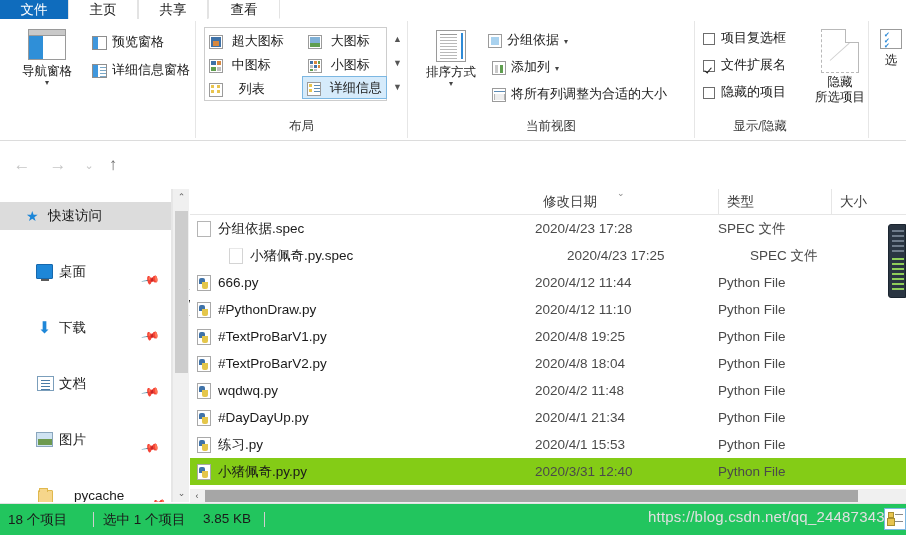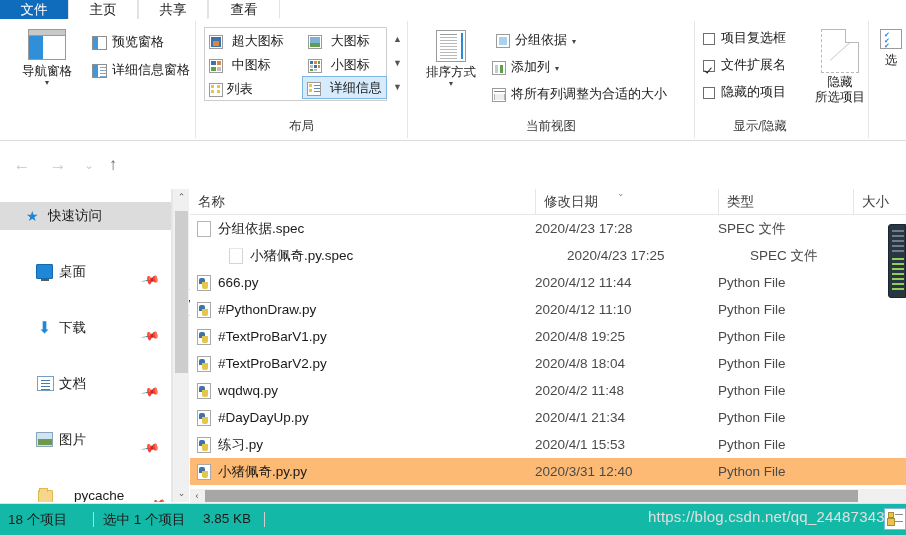--- a/index.html
+++ b/index.html
@@ -231,21 +231,21 @@
     font-size:13.5px; color:#3c3c3c; cursor:default;
     border-left:1px solid #e6e6e6; padding-left:8px; white-space:nowrap;
   }
   .colhead .ch:first-child { border-left:none; }
   .sortmark {
     position:absolute; top:-1px; font-size:9px; color:#888;
   }
   .frow {
     position:absolute; left:0; width:716px; height:27px; cursor:default;
   }
-  .frow.sel { background:#fdba74; }
+  .frow.sel { background:#84cc16; }
   .fname { position:absolute; left:28px; top:0; height:27px; line-height:27px; font-size:13.5px; color:#1a1a1a; white-space:nowrap; }
   .fdate { position:absolute; left:345px; top:0; height:27px; line-height:27px; font-size:13.5px; color:#4a4a4a; white-space:nowrap; }
   .ftype { position:absolute; left:528px; top:0; height:27px; line-height:27px; font-size:13.5px; color:#4a4a4a; white-space:nowrap; }
   .fico { position:absolute; left:7px; top:6px; width:14px; height:16px; }
   .fico.spec { border:1px solid #b5b5b5; background:#fff; }
   .fico.specblank { border:1px solid #d4d4d4; border-top-color:#e8e8e8; background:#fff; }
   .fico.py { background:#fff; border:1px solid #a9a9a9; position:absolute; }
   .fico.py:before{
     content:'';position:absolute;left:1px;top:2px;width:6px;height:6px;background:#3f72a8;border-radius:2px 2px 0 0;
   }
@@ -255,21 +255,21 @@
   .hscroll {
     position:absolute; left:190px; top:489px; width:716px; height:14px;
     background:#f0f0f0;
   }
   .hscroll .lbtn { position:absolute; left:0; top:0; width:14px; height:14px; text-align:center; line-height:14px; font-size:9px; color:#505050; cursor:default; }
   .hscroll .hthumb { position:absolute; left:15px; top:1px; width:653px; height:12px; background:#a6a6a6; }
 
   
   .statusbar {
     position:absolute; left:0; top:503px; width:906px; height:32px;
-    background:#14b8a6; border-top:1px solid #e2e2e2;
+    background:#22c55e; border-top:1px solid #e2e2e2;
   }
   .st-txt { position:absolute; top:7px; font-size:13.5px; color:#1a1a1a; white-space:nowrap; }
   .st-div { position:absolute; top:8px; width:1px; height:15px; background:#cfcfcf; }
   .st-viewbtn {
     position:absolute; top:508px; width:22px; height:22px;
     border:1px solid #7cb7e2; background:#fff;
   }
   .st-viewbtn:before{
     content:'';position:absolute;left:3px;top:3px;width:4px;height:4px;background:#e8c44f;border:1px solid #a98f2e;
     box-shadow:0 7px 0 #e8c44f, 0 7px 0 1px #a98f2e;
@@ -335,21 +335,21 @@
         <div class="lrow" style="left:4px; top:25px;">
           <span class="vico"><i style="left:1px;top:1px;width:5px;height:4px;background:#3f72a8;"></i><i style="left:7px;top:1px;width:4px;height:4px;background:#d8883f;"></i><i style="left:1px;top:7px;width:5px;height:4px;background:#5f9e4f;"></i><i style="left:7px;top:7px;width:4px;height:4px;background:#c0c0c0;"></i></span>
           <span style="margin-left:5px;">中图标</span>
         </div>
         <div class="lrow" style="left:103px; top:25px;">
           <span class="vico"><i style="left:1px;top:1px;width:3px;height:3px;background:#3f72a8;"></i><i style="left:5px;top:1px;width:3px;height:3px;background:#d8883f;"></i><i style="left:9px;top:1px;width:2px;height:3px;background:#5f9e4f;"></i><i style="left:1px;top:5px;width:3px;height:3px;background:#c0c0c0;"></i><i style="left:5px;top:5px;width:3px;height:3px;background:#3f72a8;"></i><i style="left:9px;top:5px;width:2px;height:3px;background:#d8883f;"></i><i style="left:1px;top:9px;width:3px;height:2px;background:#5f9e4f;"></i><i style="left:5px;top:9px;width:3px;height:2px;background:#c0c0c0;"></i></span>
           <span style="margin-left:5px;">小图标</span>
         </div>
         <div class="lrow" style="left:4px; top:49px;">
           <span class="vico"><i style="left:1px;top:1px;width:3px;height:3px;background:#e8c44f;"></i><i style="left:1px;top:6px;width:3px;height:3px;background:#e8c44f;"></i><i style="left:7px;top:1px;width:3px;height:3px;background:#e8c44f;"></i><i style="left:7px;top:6px;width:3px;height:3px;background:#e8c44f;"></i></span>
-          <span style="margin-left:0;">列表</span>
+          <span style="margin-left:12px;">列表</span>
         </div>
         <div class="lrow lsel" style="left:97px; top:48px; padding:0 4px; height:23px; line-height:21px;">
           <span class="vico"><i style="left:1px;top:1px;width:3px;height:3px;background:#e8c44f;"></i><i style="left:1px;top:6px;width:3px;height:3px;background:#e8c44f;"></i><i style="left:6px;top:2px;width:6px;height:1px;background:#5e8cb5;"></i><i style="left:6px;top:5px;width:6px;height:1px;background:#5e8cb5;"></i><i style="left:6px;top:8px;width:6px;height:1px;background:#5e8cb5;"></i></span>
           <span style="margin-left:5px;">详细信息</span>
         </div>
       </div>
       <div class="layout-scroll">
         <div>▲</div>
         <div>▼</div>
         <div>▼</div>
@@ -359,21 +359,21 @@
 
     <div class="rgroup" style="left:408px; width:287px;">
       <div class="bigbtn" style="left:2px; width:82px;">
         <div class="sort-ico">
             <div class="lines"></div>
             <div class="arr"></div>
           </div>
         <div class="cap">排序方式</div>
         <div class="drop">▾</div>
       </div>
-      <div class="rrow" style="left:88px; top:8px;">
+      <div class="rrow" style="left:80px; top:8px;">
         <span class="gl" style="width:14px;height:14px;border:1px solid #9b9b9b;background:#fff;position:relative;"><i style="position:absolute;left:2px;top:2px;width:8px;height:8px;background:#a9d2ef;display:block;"></i></span><span>分组依据</span><span style="margin-left:5px;font-size:8px;color:#444;">▾</span>
       </div>
       <div class="rrow" style="left:84px; top:35px;">
         <span class="gl" style="width:14px;height:14px;border:1px solid #9b9b9b;background:#fff;position:relative;"><i style="position:absolute;left:2px;top:3px;width:3px;height:8px;background:#c9c9c9;display:block;"></i><i style="position:absolute;left:7px;top:3px;width:3px;height:8px;background:#5f9e4f;display:block;"></i></span><span>添加列</span><span style="margin-left:5px;font-size:8px;color:#444;">▾</span>
       </div>
       <div class="rrow" style="left:84px; top:62px;">
         <span class="gl" style="width:14px;height:14px;border:1px solid #9b9b9b;background:#fff;position:relative;"><i style="position:absolute;left:1px;top:2px;width:11px;height:1px;background:#5e8cb5;display:block;"></i><i style="position:absolute;left:1px;top:5px;width:11px;height:6px;background:#eeeeee;border-left:1px solid #b5b5b5;border-right:1px solid #b5b5b5;display:block;box-sizing:border-box;"></i></span><span>将所有列调整为合适的大小</span>
       </div>
       <div class="rgroup-label">当前视图</div>
     </div>
@@ -465,24 +465,23 @@
 
   <div class="sb-scroll">
     <div class="arw" style="top:0px;">⌃</div>
     <div class="thumb"></div>
     <div class="arw" style="top:296px;">⌄</div>
   </div>
 
   <div class="listarea">
 
     <div class="colhead">
-      <div class="ch" style="left:0px;   width:345px;">名称</div>
       <div class="ch" style="left:345px; width:183px;">修改日期</div>
       <div class="ch" style="left:528px; width:145px;">类型</div>
-      <div class="ch" style="left:663px; width:43px;font-family:Liberation Serif, serif;">大小</div>
+      <div class="ch" style="left:641px; width:43px;font-family:Liberation Serif, serif;">大小</div>
       <div class="sortmark" style="left:427px;">⌄</div>
     </div>
 
     <div class="frow" style="top:26px;">
       <span class="fico spec"></span>
       <span class="fname">分组依据.spec</span>
       <span class="fdate">2020/4/23 17:28</span>
       <span class="ftype">SPEC 文件</span>
     </div>
     <div class="frow" style="top:53px;margin-left:32px;">

